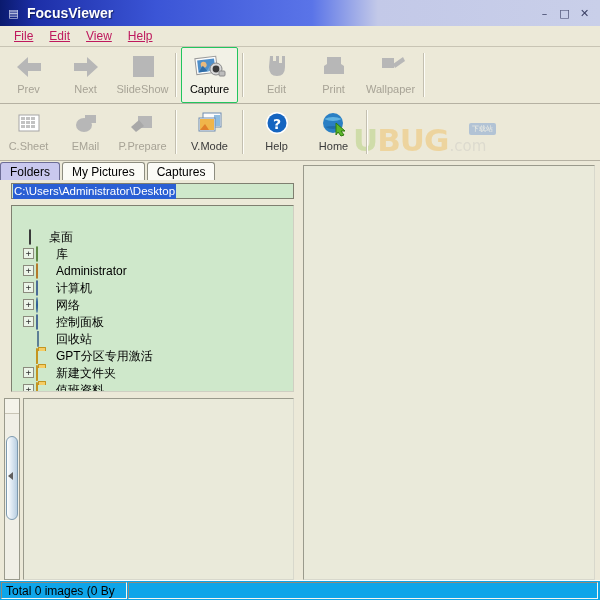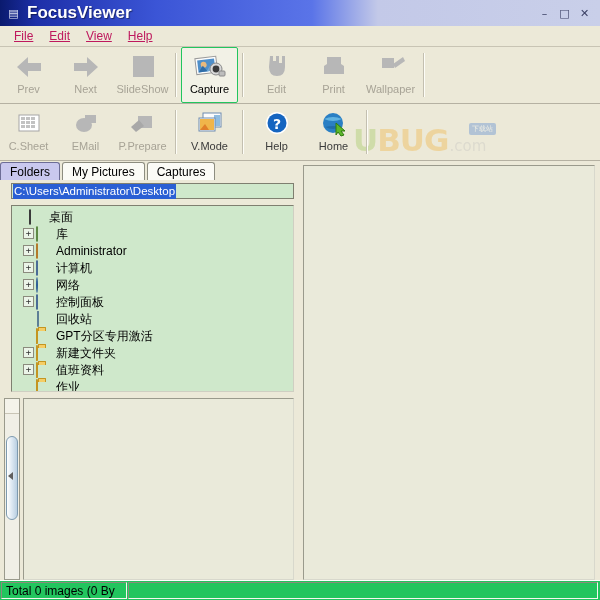--- a/index.html
+++ b/index.html
@@ -11,21 +11,21 @@
   #app{width:600px;height:600px;position:relative;display:flex;flex-direction:column;
        background:#ece9d8;box-sizing:border-box;}
 
   
   .titlebar{height:26px;flex:0 0 26px;display:flex;align-items:center;
             background:linear-gradient(to right,#0a1a6e 0%,#1d2fa8 6%,#3b55d6 26%,#5a74e8 52%,#c3c9e8 63%,#c9cfe9 100%);
             position:relative;}
   .tb-left{display:flex;align-items:center;padding-left:6px;flex:1;min-width:0;}
   .tb-icon{width:15px;height:15px;display:flex;align-items:center;justify-content:center;
            color:#dfe3f5;font-size:11px;line-height:1;margin-right:6px;}
-  .tb-title{color:#fff;font-weight:bold;font-size:17px;text-shadow:1px 1px 1px rgba(0,0,0,.45);
+  .tb-title{color:#fff;font-weight:bold;font-size:14px;text-shadow:1px 1px 1px rgba(0,0,0,.45);
             white-space:nowrap;}
   .tb-btns{display:flex;align-items:center;gap:5px;padding-right:8px;}
   .tb-btn{width:15px;height:14px;display:flex;align-items:center;justify-content:center;
           color:#3a3f63;font-size:11px;line-height:1;font-family:"DejaVu Sans",sans-serif;}
 
   
   .menubar{height:20px;flex:0 0 20px;display:flex;align-items:center;background:#ece9d8;
            border-bottom:1px solid #c8c4b4;padding-left:6px;}
   .menu-item{padding:1px 8px;font-size:12px;color:#be185d;}
   .menu-item u{text-decoration:underline;}
@@ -73,21 +73,21 @@
   .addrwrap{flex:0 0 22px;height:22px;padding:3px 6px 0 11px;box-sizing:border-box;}
   .addrbox{height:16px;background:#cfe8cb;border:1px solid #7f7f70;display:flex;align-items:center;
            box-sizing:border-box;padding:0 1px;}
   .addrsel{background:#2a5fd4;color:#fff;font-size:11.5px;padding:0 1px;line-height:15px;
            white-space:nowrap;}
 
   
   .treewrap{flex:0 0 187px;height:187px;margin:3px 6px 0 11px;background:#cfe8cb;
             border:1px solid #7f7f70;border-right-color:#cfcfc2;border-bottom-color:#cfcfc2;
             box-sizing:border-box;overflow:hidden;position:relative;}
-  .tree{padding:2px 0 0 3px;}
+  .tree{padding:2px 0 0 3px;margin-top:20px;}
   .trow{display:flex;align-items:center;height:17px;font-size:12px;white-space:nowrap;}
   .exp{width:11px;height:11px;flex:0 0 11px;margin-right:2px;display:flex;align-items:center;
        justify-content:center;font-size:9px;line-height:1;color:#333;
        border:1px solid #8b8b7d;background:#ebf4e8;box-sizing:border-box;
        font-family:"DejaVu Sans Mono",monospace;}
   .exp.none{border:none;background:transparent;}
   .tico{width:16px;height:14px;flex:0 0 16px;margin-right:4px;position:relative;}
   .tlabel{line-height:14px;}
   .indent0{padding-left:1px;}
   .indent1{padding-left:8px;}
@@ -121,21 +121,21 @@
   .vs-thumb{position:absolute;left:1px;top:22px;width:12px;height:84px;border-radius:6px;
             background:linear-gradient(to right,#ffffff,#dfeaf4 45%,#b9cfe2);border:1px solid #7d9ab0;
             box-sizing:border-box;}
   .vs-arrow{position:absolute;left:3px;top:58px;width:0;height:0;
             border-top:4px solid transparent;border-bottom:4px solid transparent;
             border-right:5px solid #5f5f5f;}
   .thumbpane{flex:1;background:#eaeada;border:1px solid #9a9a8c;border-right-color:#d8d8cc;
              border-bottom-color:#d8d8cc;margin-left:3px;box-sizing:border-box;}
 
   
-  .statusbar{flex:0 0 20px;height:20px;display:flex;align-items:stretch;background:#22c55e;
+  .statusbar{flex:0 0 20px;height:20px;display:flex;align-items:stretch;background:#0ea5e9;
              border-top:1px solid #ffffff;box-sizing:border-box;}
   .sb-cell{display:flex;align-items:center;padding:0 4px;font-size:12px;
            border:1px solid #a8a496;border-top-color:#8e8a7c;border-left-color:#8e8a7c;
            border-right-color:#f7f6ef;border-bottom-color:#f7f6ef;box-sizing:border-box;margin:1px 0 1px 1px;}
   .sb-a{width:126px;flex:0 0 126px;}
   .sb-b{flex:1 1 auto;margin-right:2px;}
 </style>
 </head>
 <body>
 

